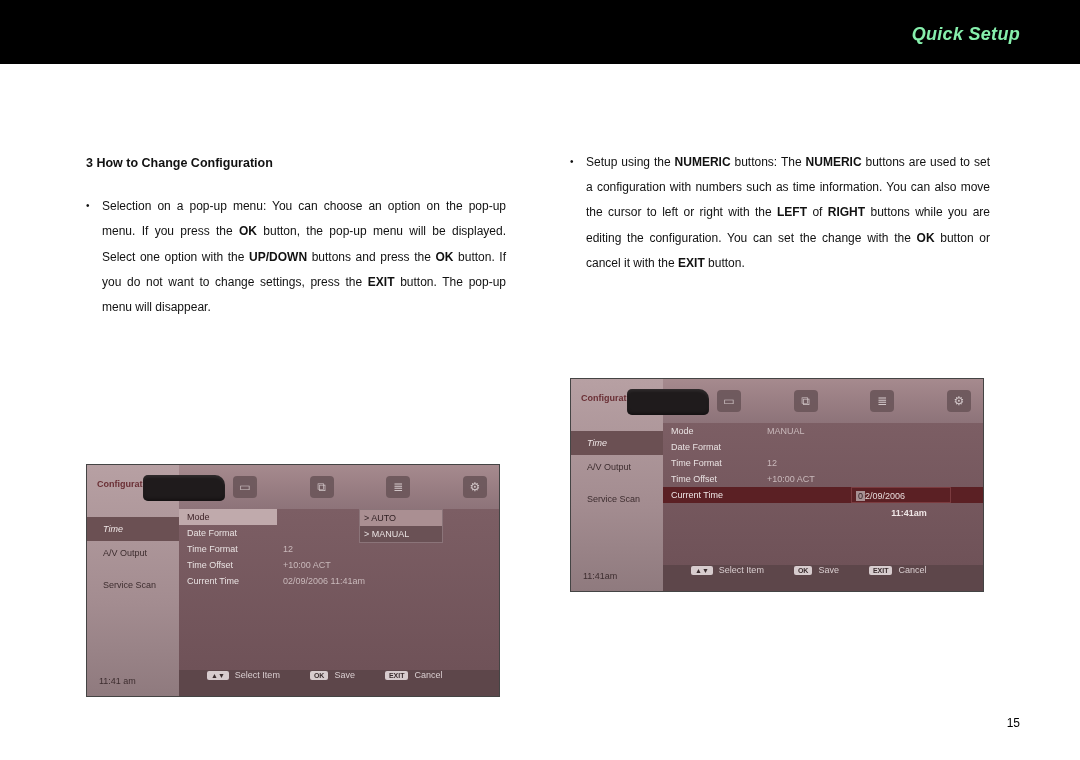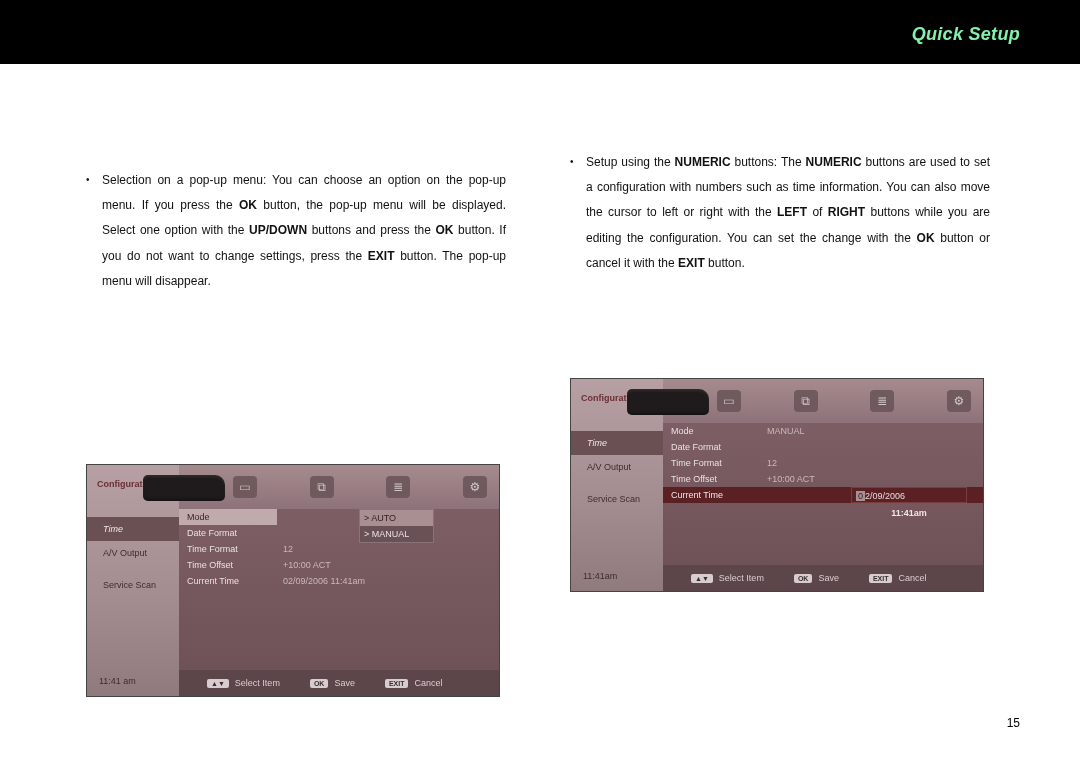--- a/index.html
+++ b/index.html
@@ -73,40 +73,40 @@
   .tv .panel {
     position:absolute; left:92px; right:0; top:44px; bottom:26px;
     background: linear-gradient(180deg,#7c5e64 0,#6f5258 100%);
   }
   .tv .row { display:flex; height:16px; line-height:16px; }
   .tv .row .lab { width:98px; padding-left:8px; }
   .tv .row .val { flex:1; padding-left:6px; color:#c9b9bb; }
   .tv .row.sel .lab { background:#c0aaac; color:#3d2328; }
 
   .tv .popup {
-    position:absolute; left:180px; top:0; width:75px;
+    position:absolute; left:180px; top:0; width:84px;
     background:#6a5155; border:1px solid #8b7479;
   }
   .tv .popup .opt { height:16px; line-height:16px; padding-left:4px; white-space:nowrap; }
   .tv .popup .opt.sel { background:#aa8f92; color:#2e1e21; }
 
   .tv .cursorbox {
-    position:absolute; left:188px; top:64px; width:116px; height:16px;
+    position:absolute; left:188px; top:64px; width:100px; height:16px;
     background:#5b2024; color:#e6dada; line-height:16px; padding-left:4px;
     border:1px solid #7b3b3f; font-size:9px;
   }
   .tv .cursorbox .c { background:#a89093; color:#2e1e21; padding:0 2px; }
   .tv .subtime {
     position:absolute; left:188px; top:82px; width:116px; height:16px;
     line-height:16px; font-weight:bold; text-align:center; color:#efe6e6;
   }
 
   .tv .hintbar {
     position:absolute; left:92px; right:0; bottom:0; height:26px;
-    background:#5d464a; display:flex; align-items:center; gap:30px;
+    background:#5d464a; display:flex; align-items:flex-start; gap:30px;
     padding-left:28px; color:#dacfd1;
   }
   .tv .hint { display:flex; align-items:center; gap:6px; }
   .tv .kbd { background:#d7ccce; color:#3a2c2e; font-size:7px; padding:1px 4px; border-radius:2px; font-weight:bold; }
 
   
   .tv.right-shot .panel { bottom:26px; }
   .tv.right-shot .row.selred .lab,
   .tv.right-shot .row.selred .val { background:#5b2024; color:#efe6e6; }
 </style>
@@ -114,20 +114,21 @@
 <body>
 
 <div class="page">
   <div class="header">
     <div class="header-title">Quick Setup</div>
   </div>
 
   <div class="content">
 
     <div class="col left">
+      <div class="section-head">3 How to Change Configuration</div>
       <ul class="b">
         <li>
           <span>Selection on a pop-up menu: You can choose an option on the pop-up menu. If you press the </span><b>OK</b><span> button, the pop-up menu will be displayed. Select one option with the </span><b>UP/DOWN</b><span> buttons and press the </span><b>OK</b><span> button. If you do not want to change settings, press the </span><b>EXIT</b><span> button. The pop-up menu will disappear.</span>
         </li>
       </ul>
     </div>
 
     <div class="col right">
       <ul class="b" style="margin-top:0">
         <li>

